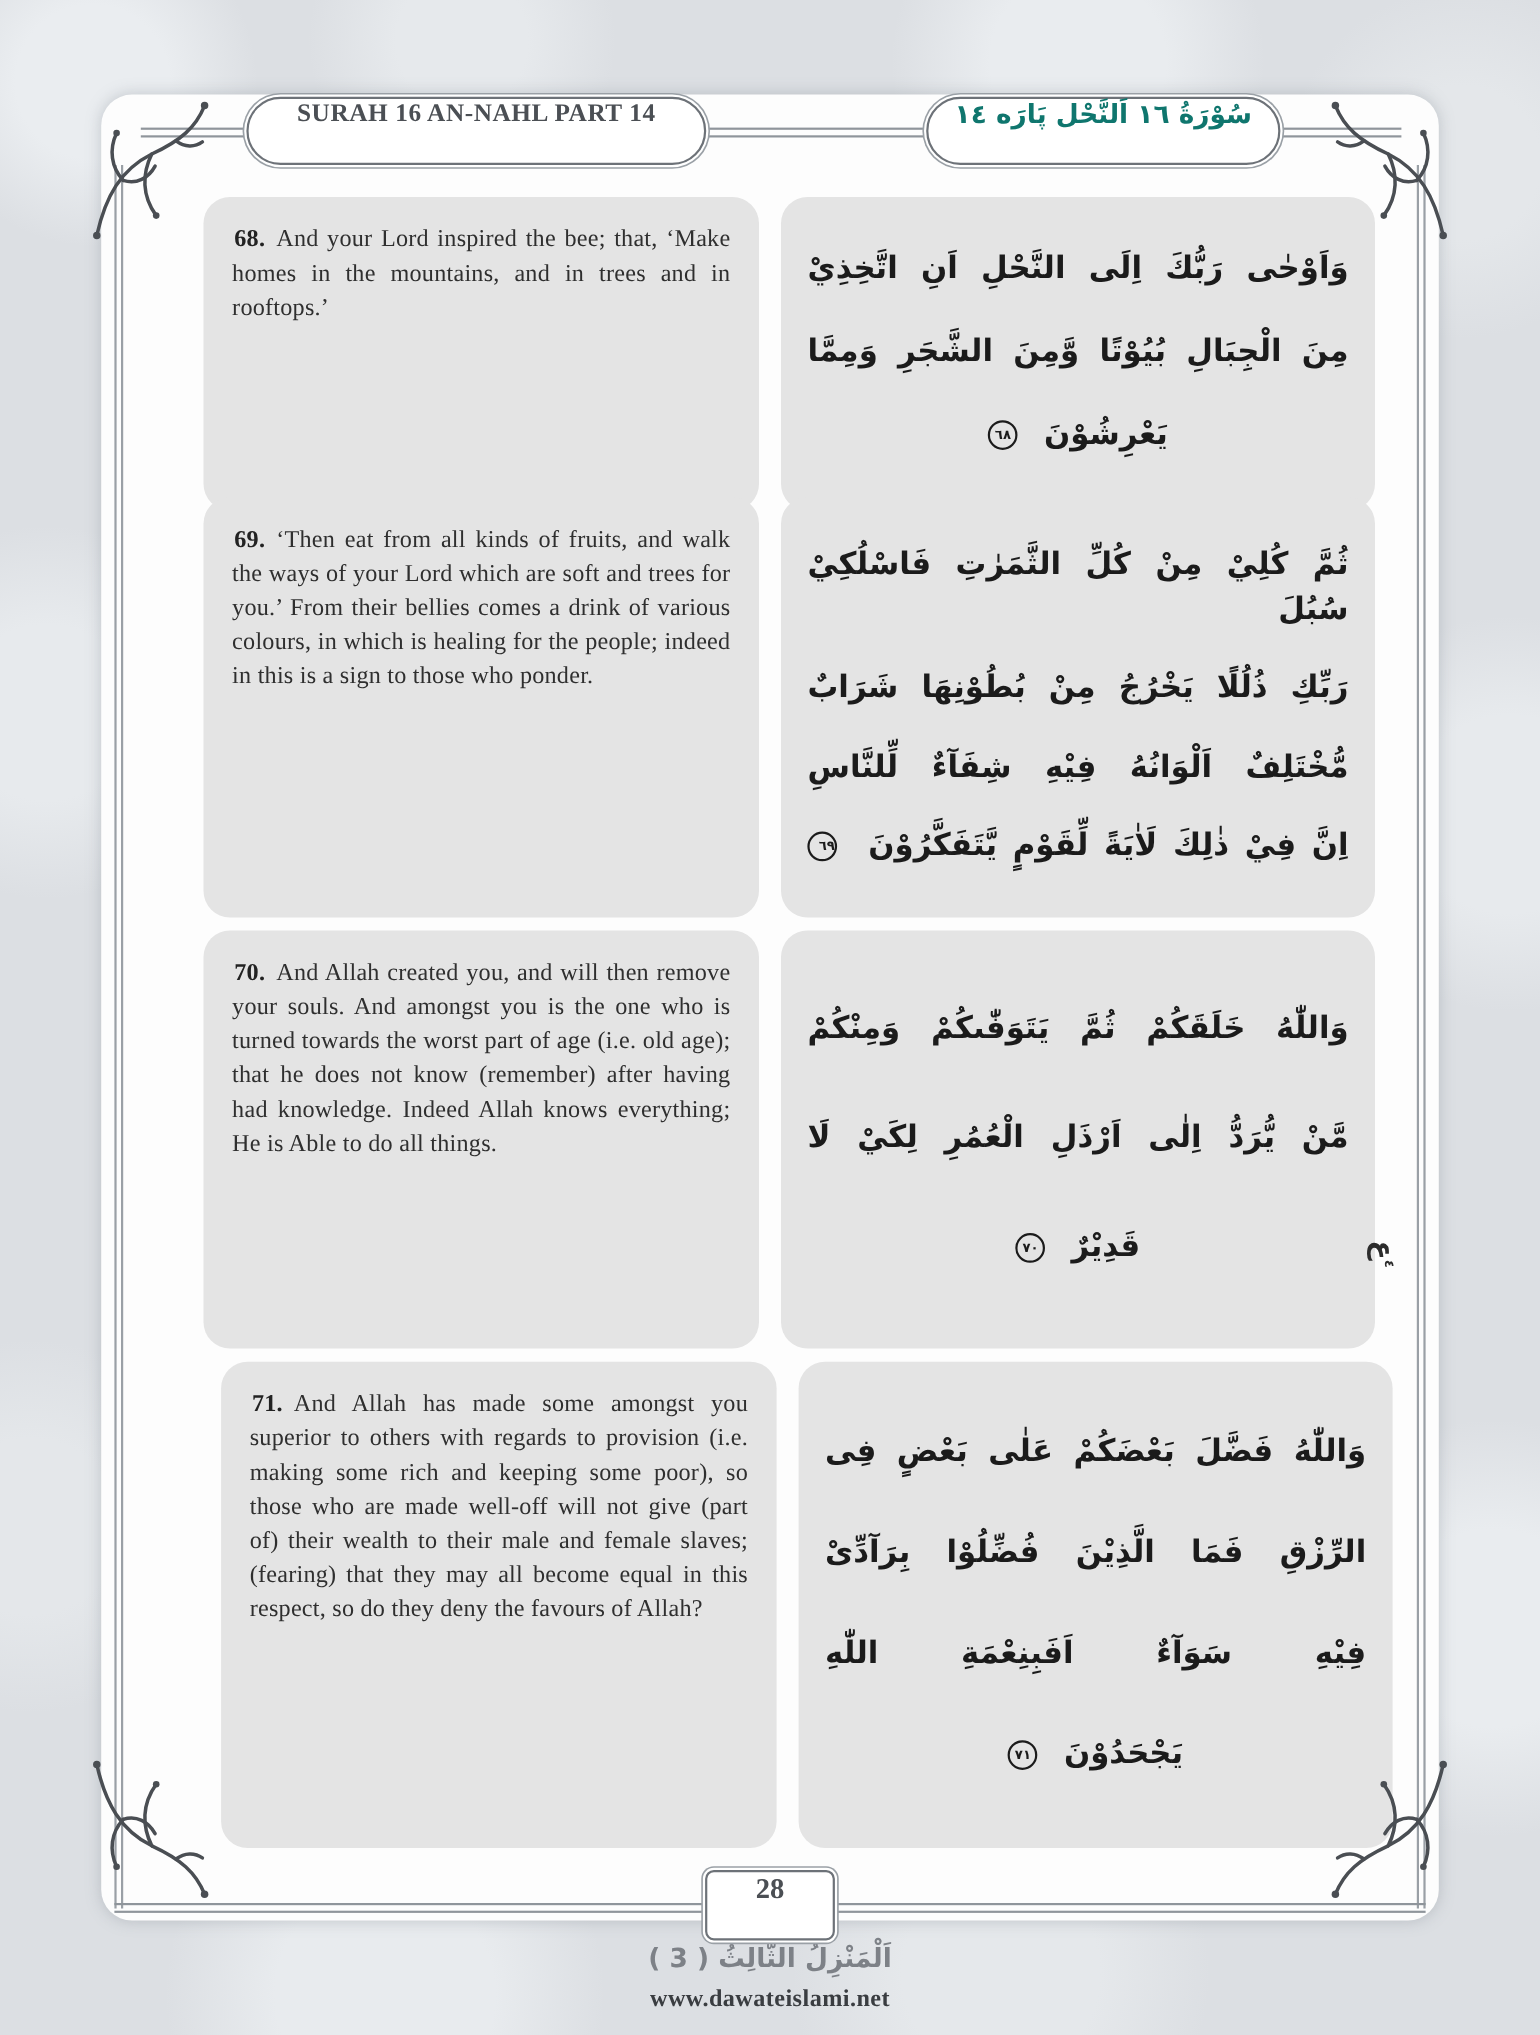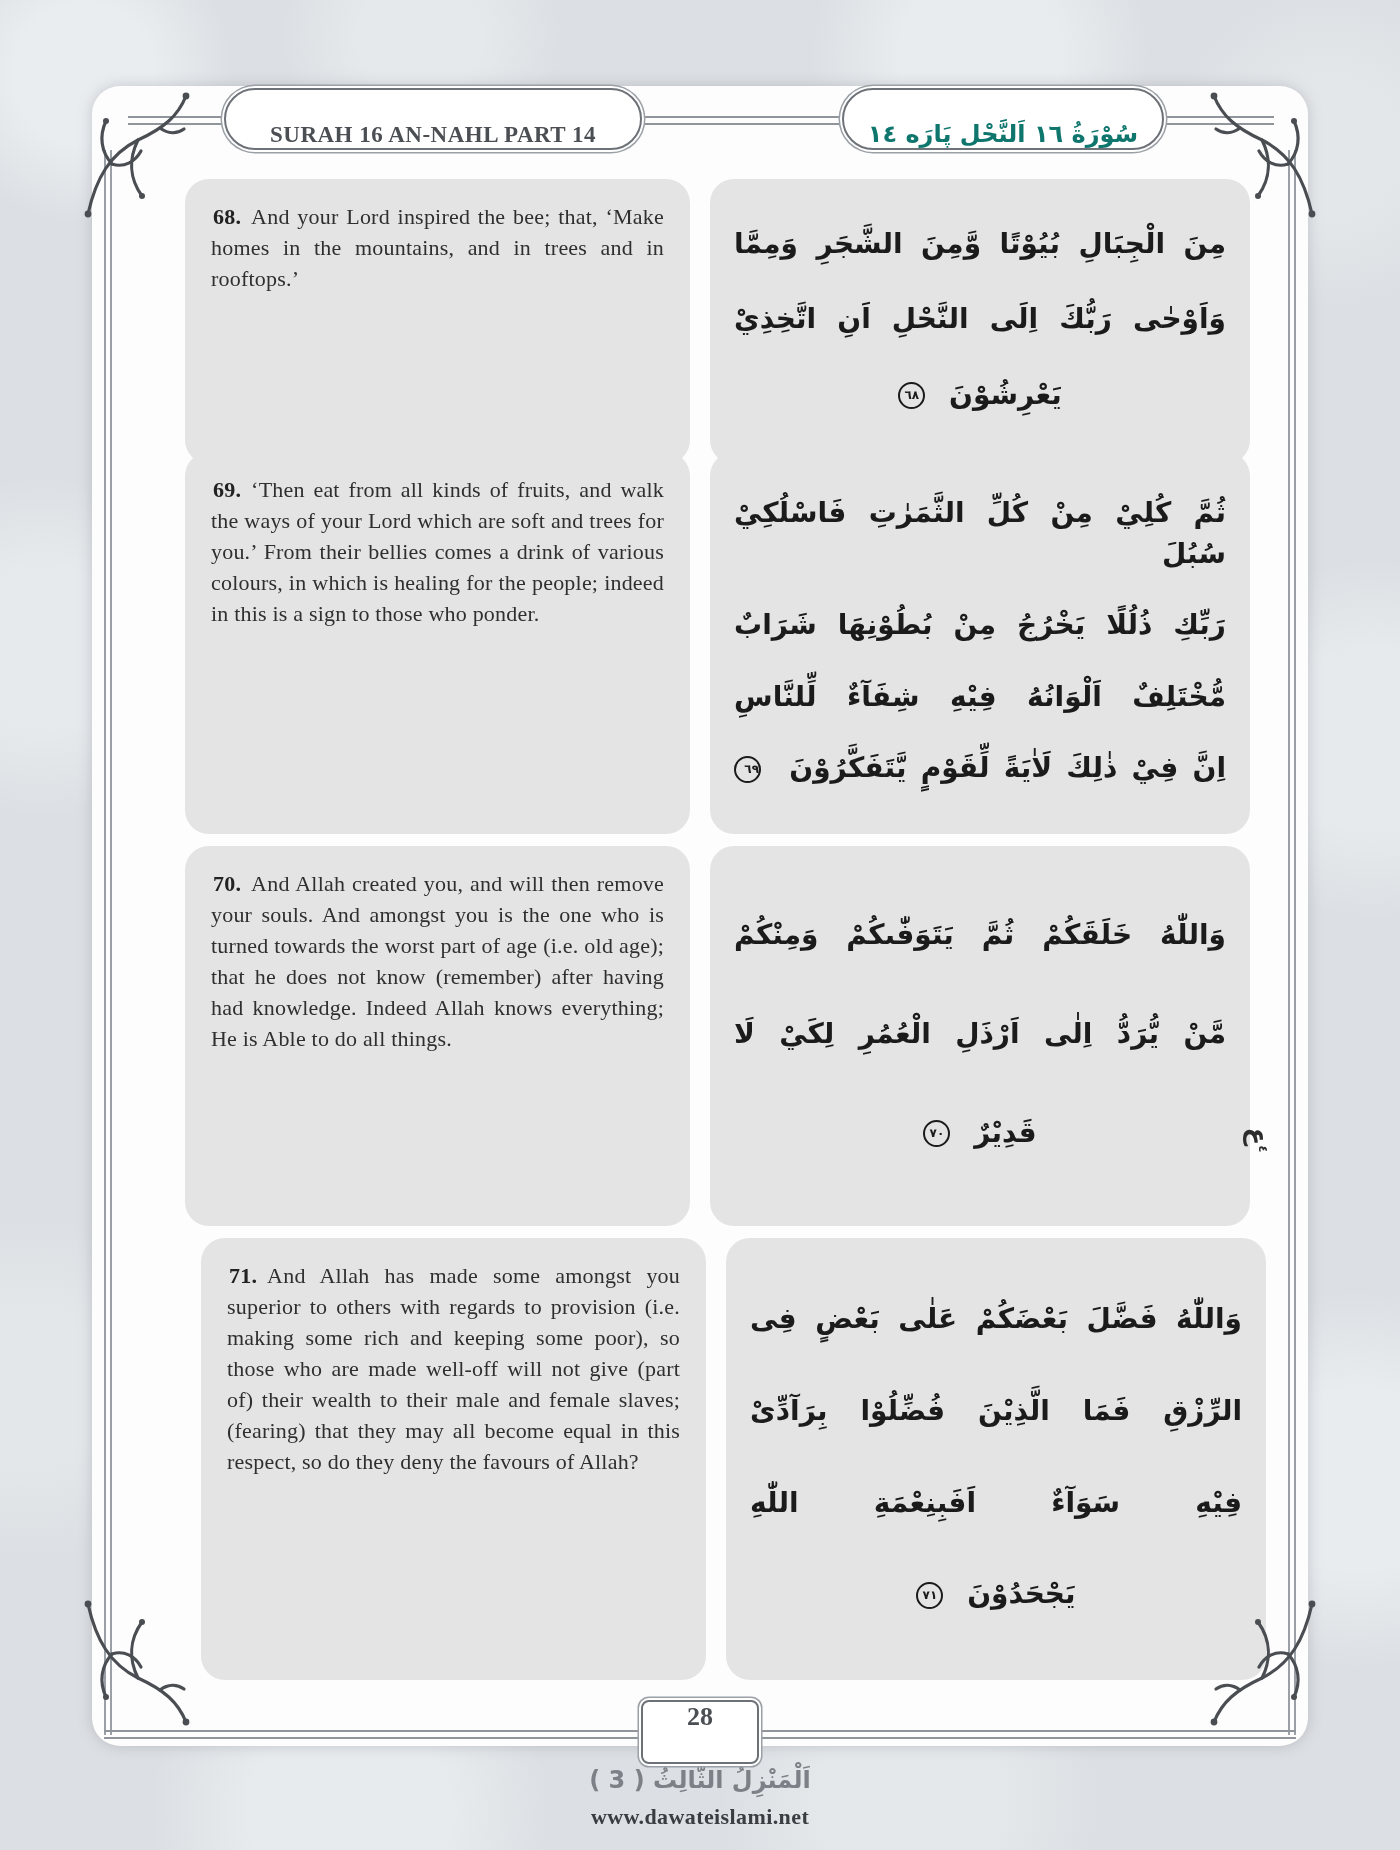--- a/index.html
+++ b/index.html
@@ -33,21 +33,21 @@
   .hrule{ position:absolute; height:9px;
           border-top:2.5px solid #8f959b; border-bottom:2.5px solid #8f959b; z-index:1;}
   .hrule.top    { left:128px;  top:116px;  width:1146px; }
   .hrule.bottom { left:104px;  top:1730px; width:1192px; }
 
   
   .banner{
     position:absolute; top:88px; height:62px; z-index:2;
     background:#fff; border:2.5px solid #6d7278; border-radius:34px;
     box-shadow:0 0 0 2px #fff, 0 0 0 3.5px #9aa0a6;
-    display:flex; align-items:flex-end; justify-content:center;
+    display:flex; align-items:flex-start; justify-content:center;
   }
   .banner.left  { left:224px; width:418px; }
   .banner.right { left:842px; width:322px; }
   .banner.left span{
     font-size:23px; font-weight:bold; color:#4b4f54; letter-spacing:.5px;
   }
   .banner.right span{
     font-family:"DejaVu Sans", sans-serif; direction:rtl;
     font-size:24px; font-weight:bold; color:#0f766e;
   }
@@ -188,22 +188,22 @@
 </div>
 <div class="banner right">
   <span>سُوْرَةُ ١٦ اَلنَّحْل پَارَه ١٤</span>
 </div>
 
 <div class="row r68">
   <div class="panel english">
     <p class="etext"><span class="vnum">68.</span><span>And your Lord inspired the bee; that, ‘Make homes in the mountains, and in trees and in rooftops.’</span></p>
   </div>
   <div class="panel arabic">
+    <div class="aline">وَاَوْحٰى رَبُّكَ اِلَى النَّحْلِ اَنِ اتَّخِذِيْ</div>
     <div class="aline">مِنَ الْجِبَالِ بُيُوْتًا وَّمِنَ الشَّجَرِ وَمِمَّا</div>
-    <div class="aline">وَاَوْحٰى رَبُّكَ اِلَى النَّحْلِ اَنِ اتَّخِذِيْ</div>
     <div class="aline last"><span>يَعْرِشُوْنَ</span> <span class="ayah">٦٨</span></div>
   </div>
 </div>
 
 <div class="row r69">
   <div class="panel english">
     <p class="etext"><span class="vnum">69.</span><span>‘Then eat from all kinds of fruits, and walk the ways of your Lord which are soft and trees for you.’ From their bellies comes a drink of various colours, in which is healing for the people; indeed in this is a sign to those who ponder.</span></p>
   </div>
   <div class="panel arabic">
     <div class="aline">ثُمَّ كُلِيْ مِنْ كُلِّ الثَّمَرٰتِ فَاسْلُكِيْ سُبُلَ</div>

